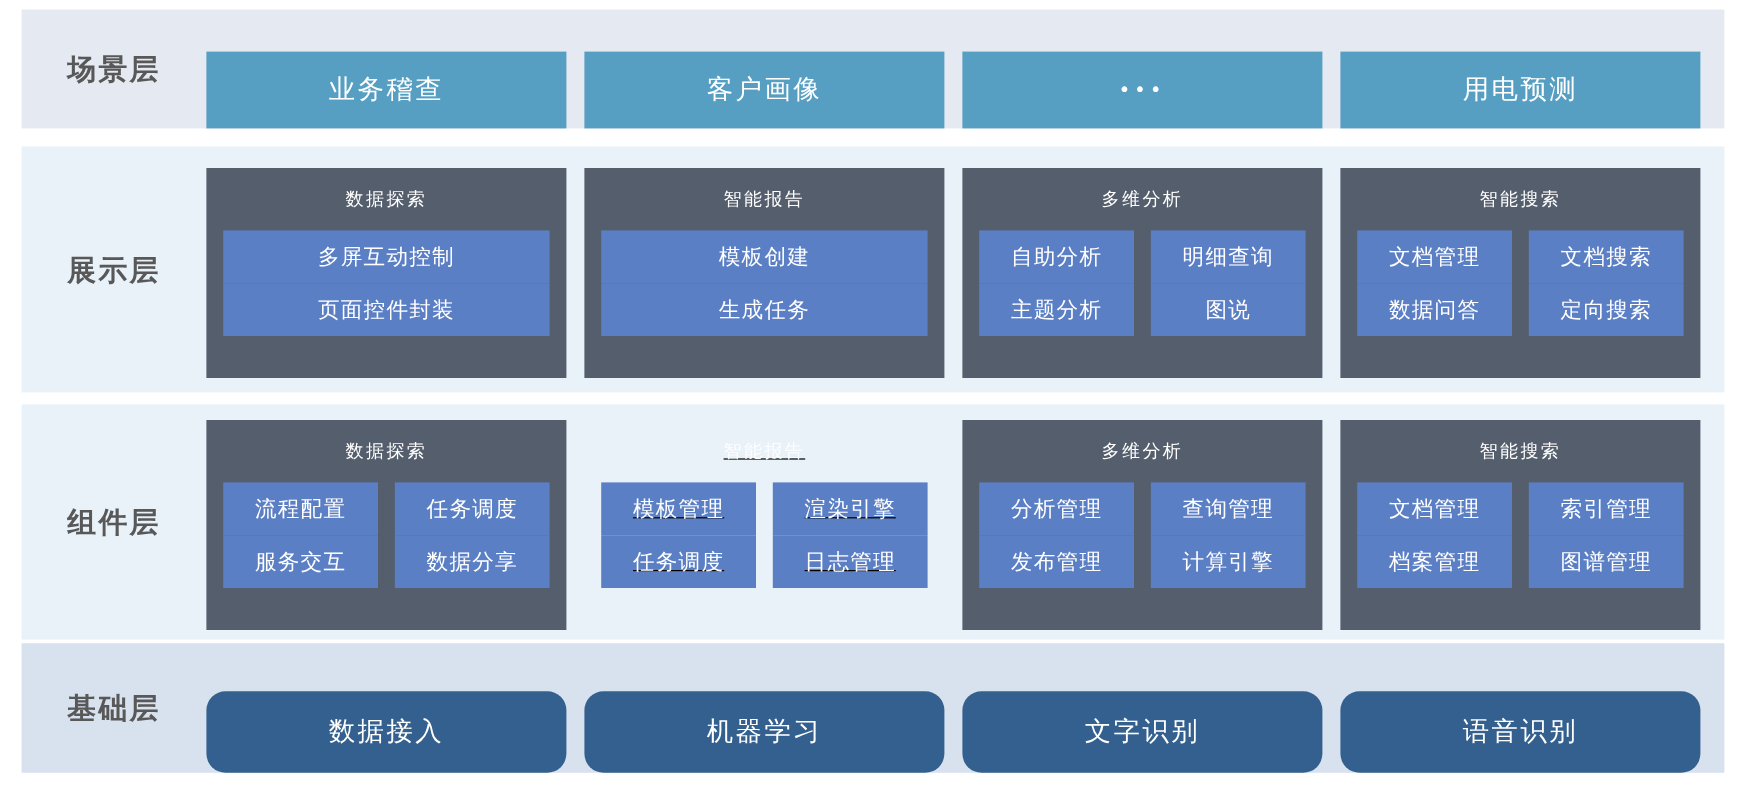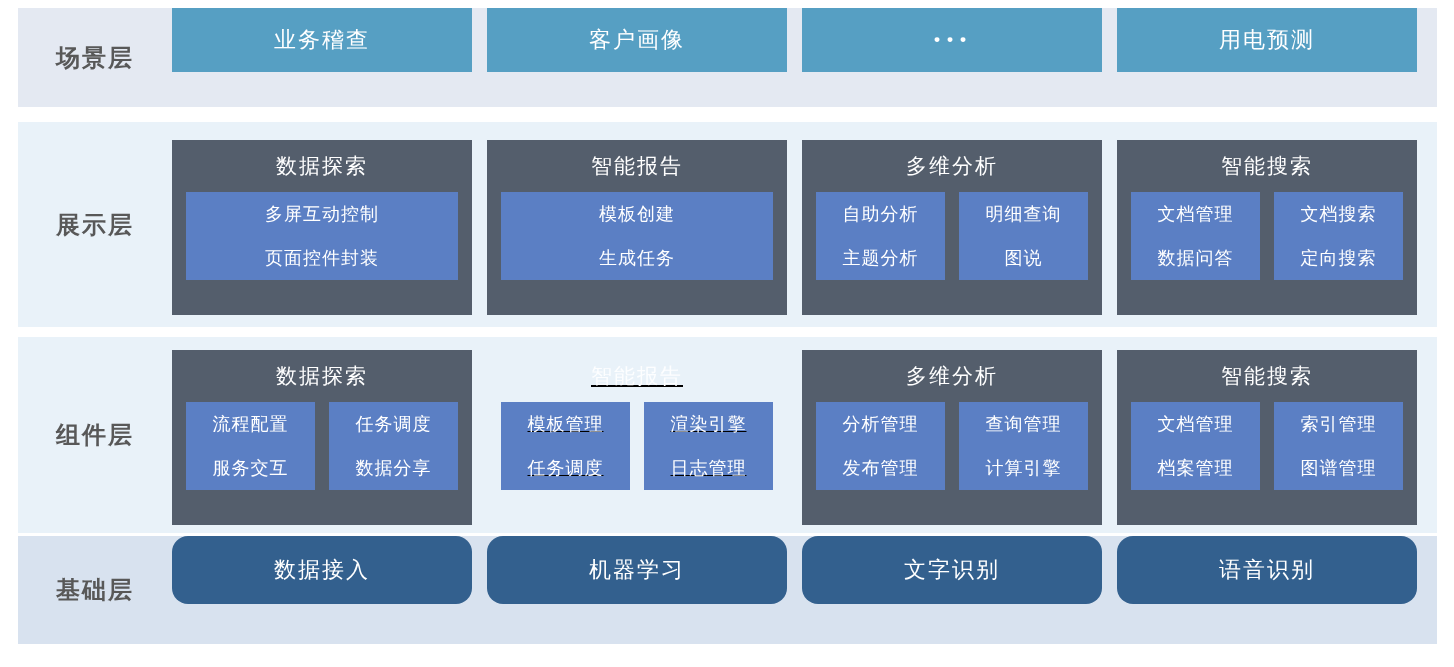--- a/index.html
+++ b/index.html
@@ -23,21 +23,21 @@
     width:154px;flex:0 0 154px;
     display:flex;align-items:center;justify-content:center;
     font-weight:bold;font-size:24px;color:#585858;
     letter-spacing:2px;
     font-family:"DejaVu Sans","Liberation Sans",sans-serif;
   }
   .cols{
     flex:1;display:flex;gap:15px;
     padding-right:20px;box-sizing:border-box;
   }
-  .band-scene .cols,.band-base .cols{align-items:flex-start;}
+  .band-scene .cols,.band-base .cols{align-items:flex-end;}
 
   .scene-btn{
     flex:1;height:64px;
     background:#569fc3;color:#ffffff;
     display:flex;align-items:center;justify-content:center;
     font-size:22px;letter-spacing:2px;
     font-family:"DejaVu Serif","Liberation Serif",serif;
   }
   .scene-btn.dots{font-size:26px;font-weight:bold;letter-spacing:4px;}
 
@@ -54,21 +54,21 @@
     flex:1;height:175px;
     background:#545e6c;
     padding:0 14px;box-sizing:border-box;
   }
   .band-display .card{margin-top:18px;}
   .band-component .card{margin-top:13px;}
   .card.ghost{background:transparent;text-decoration:underline;}
   .card-title{
     height:52px;
     display:flex;align-items:center;justify-content:center;
-    color:#ffffff;font-size:21px;letter-spacing:2px;
+    color:#ffffff;font-size:15px;letter-spacing:2px;
     font-family:"DejaVu Serif","Liberation Serif",serif;
   }
   .ghost .card-title{color:#fdfeff;}
   .card-row{display:flex;gap:14px;}
   .chip{
     flex:1;height:44px;
     background:#5b7fc4;color:#ffffff;
     display:flex;align-items:center;justify-content:center;
     font-size:18px;letter-spacing:1px;
     white-space:nowrap;

